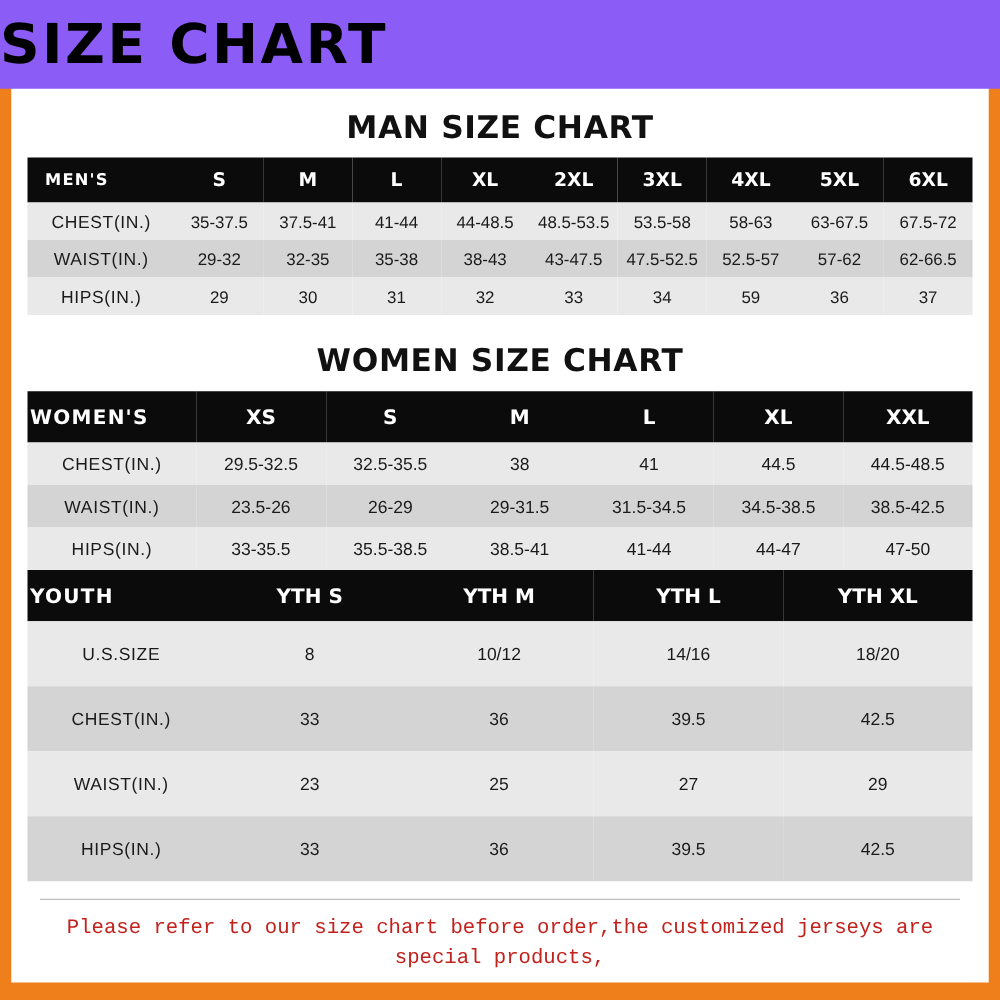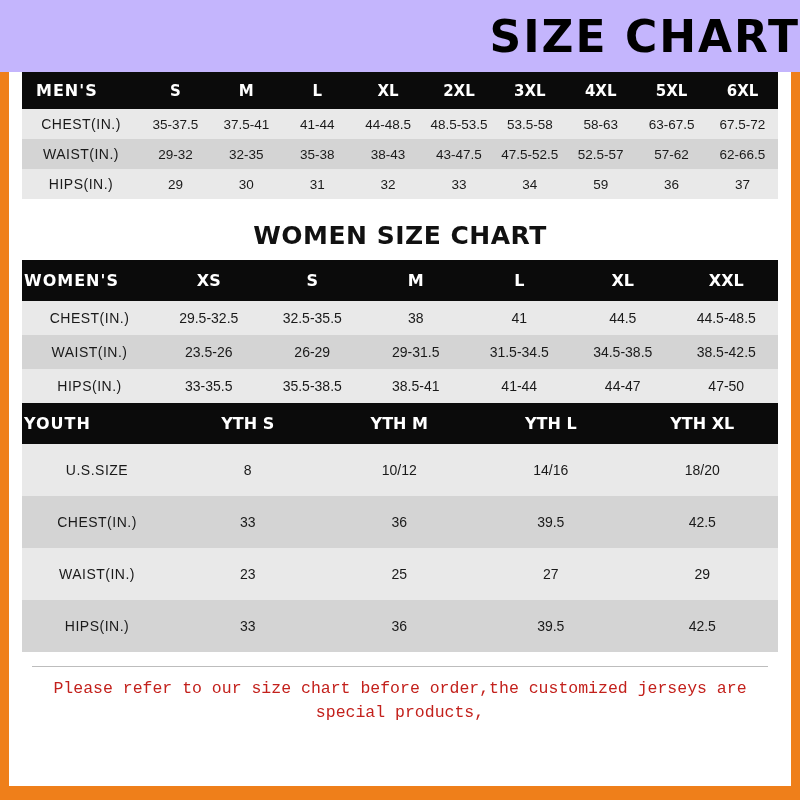--- a/index.html
+++ b/index.html
@@ -12,25 +12,25 @@
   .page {
     width: 800px; height: 800px;
     position: relative;
     background: #ffffff;
     border-left: 9px solid #ef7f1a;
     border-right: 9px solid #ef7f1a;
     display: flex;
     flex-direction: column;
   }
   .banner {
-    background: #c4b5fd;
+    background: #8b5cf6;
     height: 72px;
     display: flex;
     align-items: center;
-    justify-content: flex-end;
+    justify-content: flex-start;
     margin: 0 -9px;
   }
   .banner-title {
     font-family: "DejaVu Sans", sans-serif;
     font-weight: bold;
     font-size: 44px;
     letter-spacing: 2px;
     color: #000000;
   }
   .content {
@@ -60,21 +60,21 @@
     font-family: "DejaVu Sans", sans-serif;
     font-weight: bold;
     font-size: 15px;
     padding: 9px 2px;
     text-align: center;
   }
   thead th.rowlabel {
     text-align: left;
     padding-left: 14px;
     letter-spacing: 1px;
-    font-size: 16px;
+    font-size: 13px;
   }
   tbody td {
     font-size: 13.5px;
     color: #1a1a1a;
     text-align: center;
     padding: 7px 2px;
     font-family: "Liberation Sans", sans-serif;
   }
   tbody td.rowlabel {
     text-align: center;
@@ -114,20 +114,21 @@
 <body>
 
 <div class="page">
 
   <div class="banner">
     <div class="banner-title">SIZE CHART</div>
   </div>
 
   <div class="content">
 
+    <div class="section-title t-man">MAN SIZE CHART</div>
     <table class="men-tbl">
       <colgroup>
         <col class="lbl">
           <col>
           <col>
           <col>
           <col>
           <col>
           <col>
           <col>

